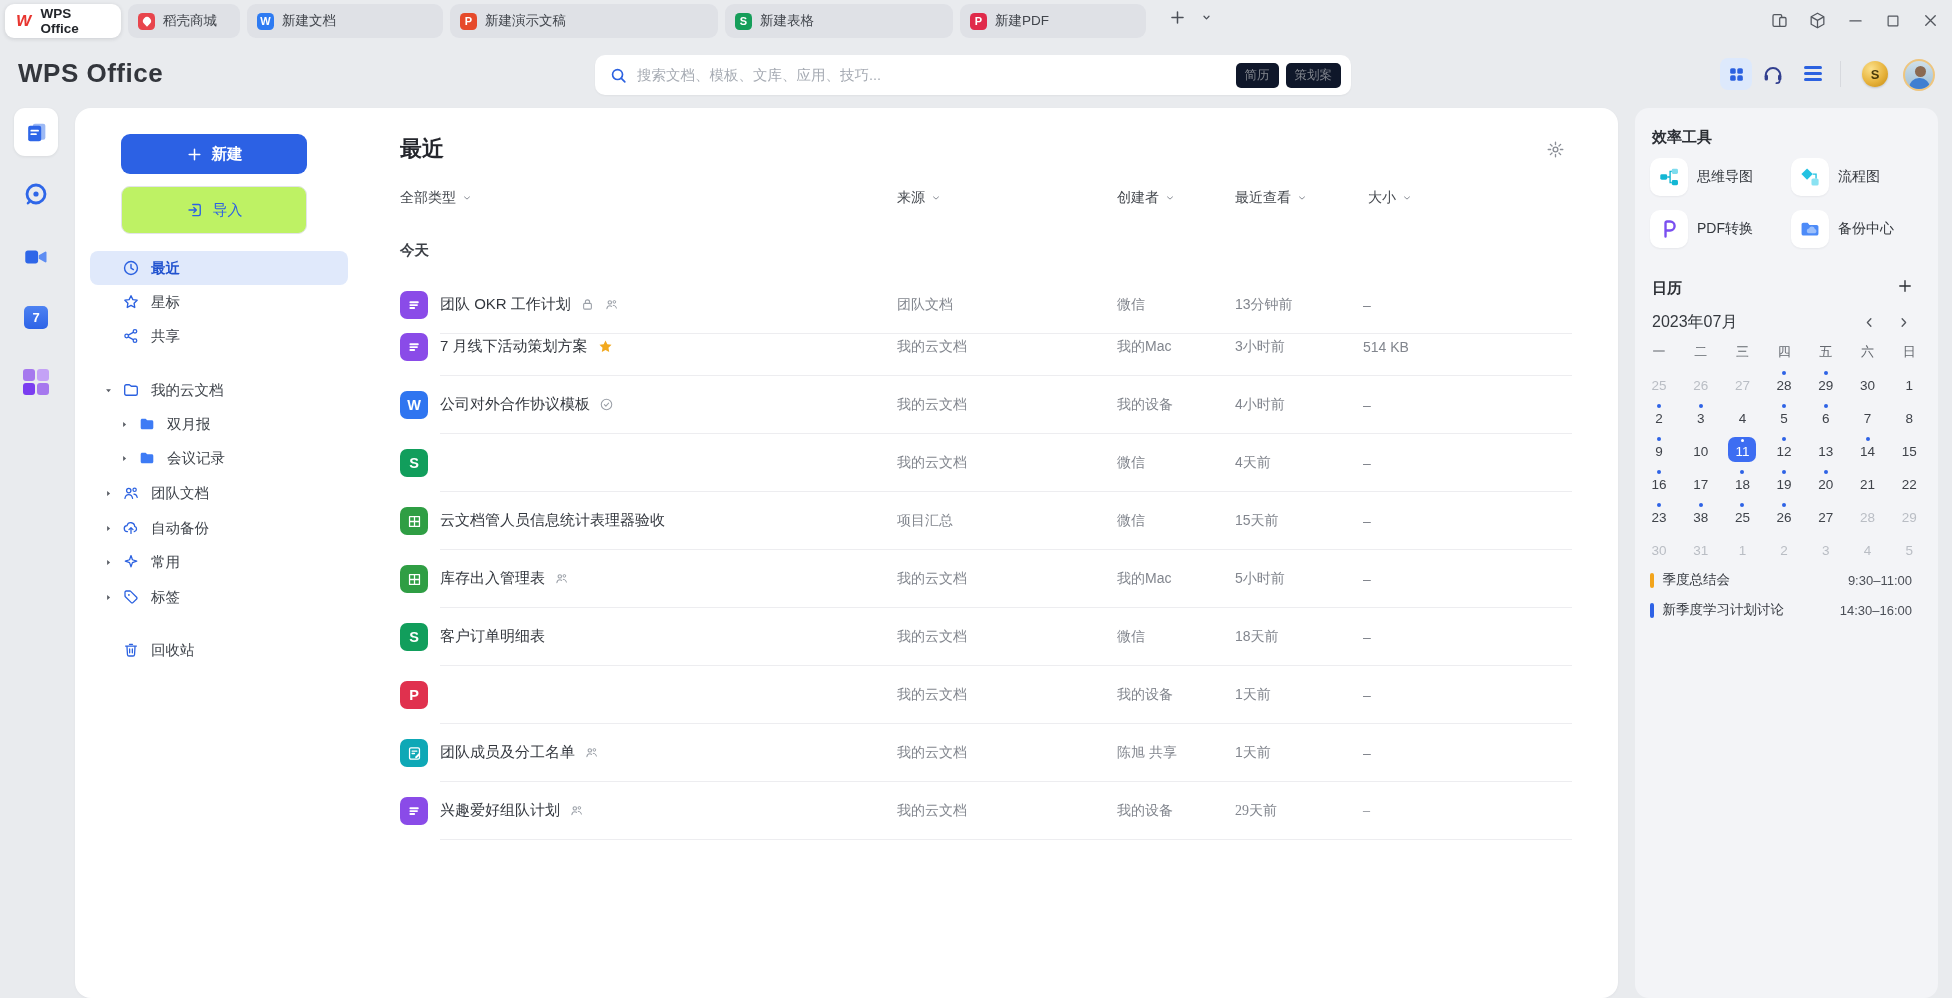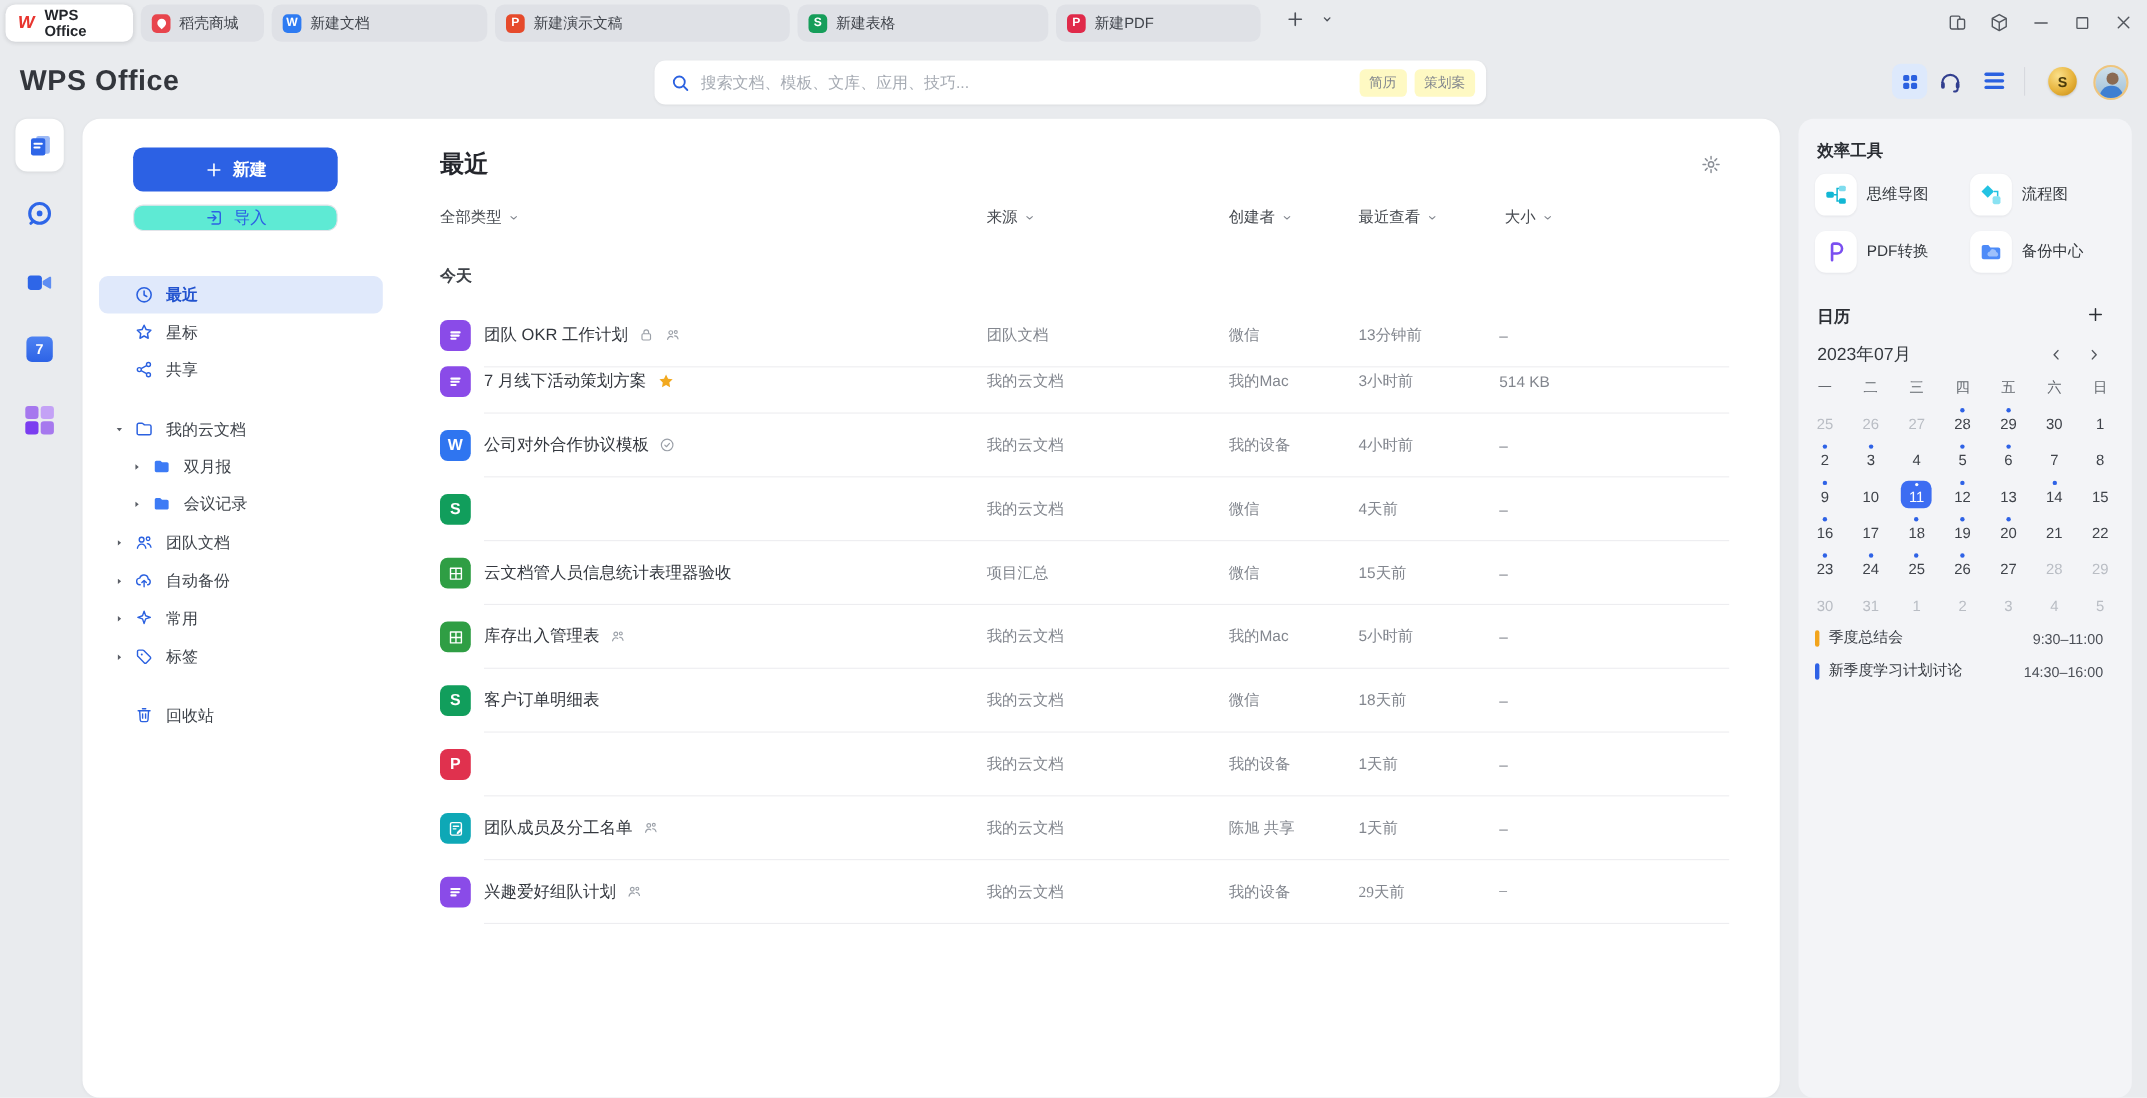--- a/index.html
+++ b/index.html
@@ -17,21 +17,21 @@
   .tile16{width:17px;height:17px;border-radius:4.5px;color:#fff;font-size:11px;font-weight:800;display:flex;align-items:center;justify-content:center;flex:none}
   .wps-w{color:#e8352f;font-weight:900;font-size:16px;transform:skewX(-10deg);width:18px;display:inline-block;text-align:center}
   .leaf{width:8px;height:8px;background:#fff;border-radius:50% 50% 50% 0;transform:rotate(-45deg)}
   .tab-actions{position:absolute;left:1168px;top:8px;display:flex;gap:12px;align-items:center;color:#4c5058}
   .win-controls{position:absolute;right:12px;top:11px;display:flex;gap:19px;align-items:center;color:#53575e}
 
   
   .logo{position:absolute;left:18px;top:58px;font-size:26px;font-weight:700;letter-spacing:.5px;color:#33363c}
   .search{position:absolute;left:595px;top:55px;width:756px;height:40px;background:#fff;border-radius:10px;display:flex;align-items:center;padding:0 10px 0 14px;gap:9px;box-shadow:0 1px 2px rgba(30,34,44,.05);color:#2b61e0}
   .search .ph{flex:1;font-size:14.5px;color:#a6abb3}
-  .chip{background:#fef9c3;border-radius:5px;padding:4px 9px;font-size:12.5px;color:#82868e}
+  .chip{background:#0f172a;border-radius:5px;padding:4px 9px;font-size:12.5px;color:#82868e}
   .grid-btn{position:absolute;left:1720px;top:58px;width:32px;height:32px;background:#dde9fc;border-radius:8px;display:flex;align-items:center;justify-content:center;color:#2b61e0}
   .hs-btn{position:absolute;left:1761px;top:62px;color:#323f8f}
   .menu-btn{position:absolute;left:1804px;top:66px;display:flex;flex-direction:column;gap:3.4px}
   .menu-btn i{width:18px;height:2.6px;background:#2b61e0;border-radius:2px}
   .hdr-divider{position:absolute;left:1840px;top:61px;width:1px;height:26px;background:#d7d9de}
   .gold-badge{position:absolute;left:1862px;top:61px;width:26px;height:26px;border-radius:50%;background:radial-gradient(circle at 35% 30%,#fbe08a,#e7b33c 55%,#c4880f);display:flex;align-items:center;justify-content:center;font-weight:900;font-size:13px;color:#4a3a0a;box-shadow:0 1px 2px rgba(30,34,44,.2)}
   .avatar{position:absolute;left:1903px;top:59px;width:32px;height:32px;border-radius:50%;border:2px solid #eec57e;background:linear-gradient(180deg,#cfe0ea,#9fc0d8);overflow:hidden}
   .avatar b{position:absolute;left:10px;top:5px;width:11px;height:11px;border-radius:50%;background:#8a6a52}
   .avatar i{position:absolute;left:4px;top:17px;width:21px;height:13px;border-radius:10px 10px 0 0;background:#3f7fd1}
 
@@ -41,21 +41,21 @@
   .seven-tile{left:24px;top:306px;width:24px;height:23px;background:linear-gradient(180deg,#4d82f2,#2d63e6);border-radius:5px;color:#fff;font-size:13px;font-weight:800;display:flex;align-items:center;justify-content:center}
   .apps-quad{left:23px;top:369px;width:26px;height:26px;display:grid;grid-template-columns:12px 12px;grid-template-rows:12px 12px;gap:1.6px}
   .apps-quad i{border-radius:3px}
 
   
   .panel{position:absolute;left:75px;top:108px;width:1543px;height:890px;background:#fff;border-radius:16px;box-shadow:0 1px 3px rgba(30,34,44,.04)}
   .rcard{position:absolute;left:1635px;top:108px;width:303px;height:890px;background:#f3f4f7;border-radius:14px}
 
   
   .btn-new{position:absolute;left:121px;top:134px;width:186px;height:40px;background:#2c61e4;border-radius:9px;color:#fff;font-size:15.5px;font-weight:600;display:flex;align-items:center;justify-content:center;gap:9px;border:none}
-  .btn-import{position:absolute;left:121px;top:186px;width:186px;height:24px;background:#5eead4;border:1px solid #e2e4e9;border-radius:9px;color:#2c61e4;font-size:15px;display:flex;align-items:center;justify-content:center;gap:9px}
+  .btn-import{position:absolute;left:121px;top:186px;width:186px;height:48px;background:#bef264;border:1px solid #e2e4e9;border-radius:9px;color:#2c61e4;font-size:15px;display:flex;align-items:center;justify-content:center;gap:9px}
   .nav-item{position:absolute;left:90px;width:258px;height:34px;border-radius:8px;display:flex;align-items:center;padding-left:12px;font-size:14.5px;color:#3e434a}
   .nav-item.indent{padding-left:28px}
   .nav-item.active{background:#e0e9fb;color:#2253cf;font-weight:700}
   .nav-item .caret{width:18px;color:#5a5e66;display:flex;align-items:center}
   .nav-item .nico{width:22px;margin-left:2px;color:#2b61e0;display:flex;align-items:center}
   .nav-item .nico.ffill{color:#3d7bf5}
   .nav-item .lbl{margin-left:7px;white-space:nowrap}
 
   
   .main-title{position:absolute;left:400px;top:134px;font-size:22px;font-weight:700;color:#24262c}
@@ -817,21 +817,21 @@
       <div class="day" style="left: 1888.26px; top: 464px;">
         <span class="dt off"></span>
         <span>22</span>
       </div>
       <div class="day" style="left: 1638px; top: 497px; align-items: center;">
         <span class="dt"></span>
         <span>23</span>
       </div>
       <div class="day" style="left: 1679.71px; top: 497px;">
         <span class="dt"></span>
-        <span>24</span>
+        <span>38</span>
       </div>
       <div class="day" style="left: 1721.42px; top: 497px;">
         <span class="dt"></span>
         <span>25</span>
       </div>
       <div class="day" style="left: 1763.13px; top: 497px;">
         <span class="dt"></span>
         <span>26</span>
       </div>
       <div class="day" style="left: 1804.84px; top: 497px;">

